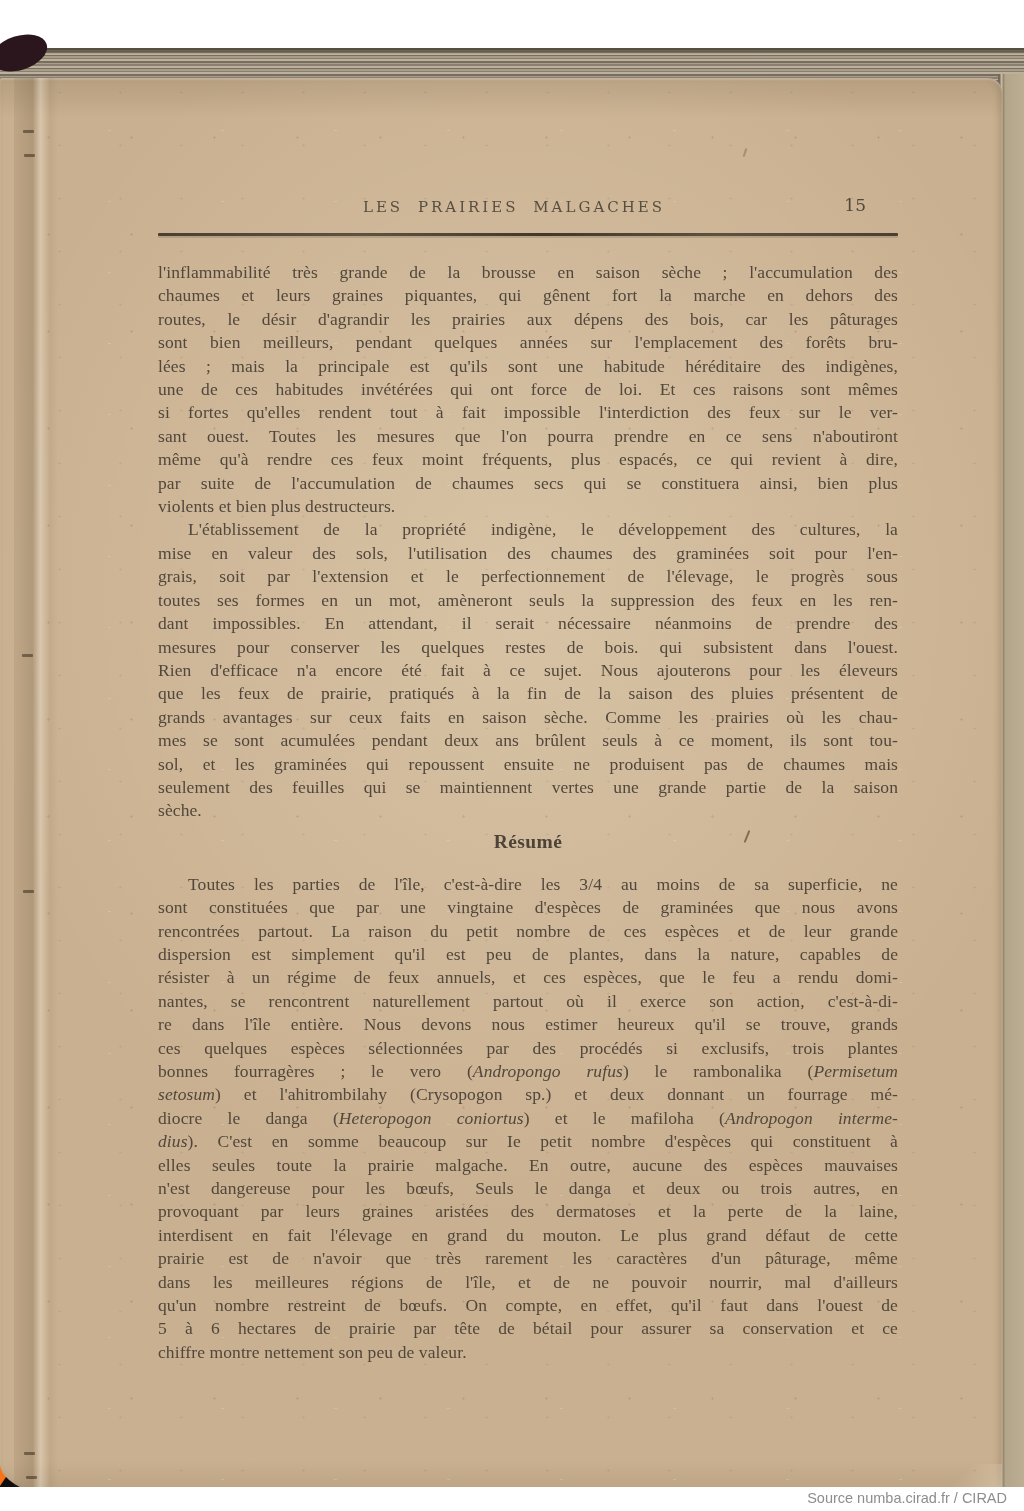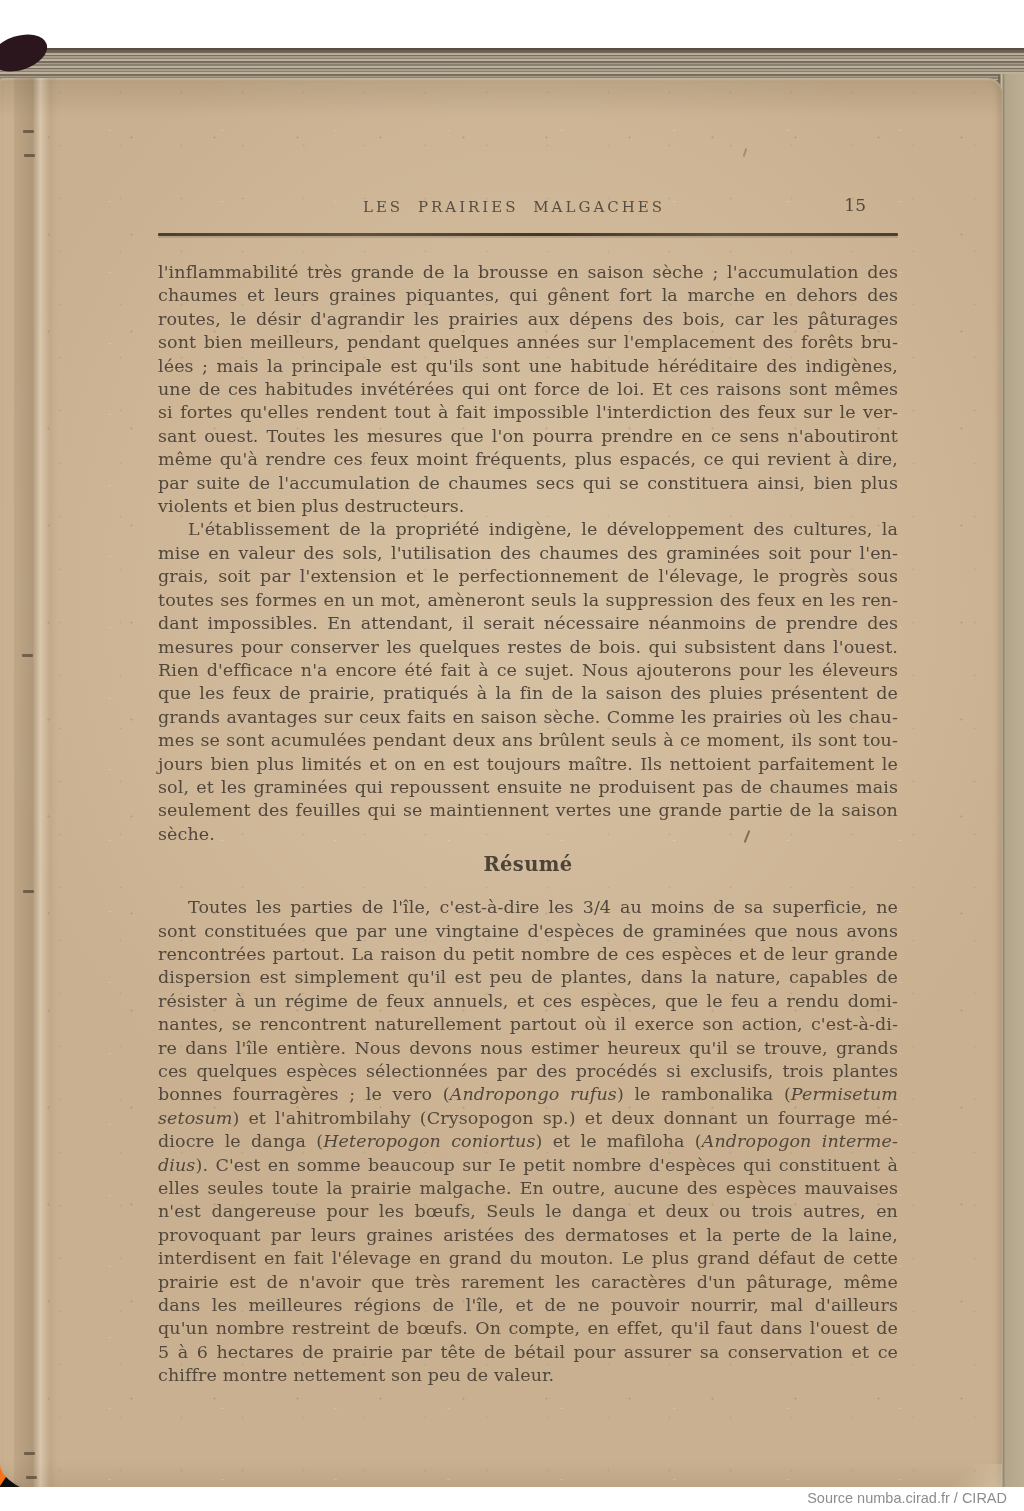--- a/index.html
+++ b/index.html
@@ -92,21 +92,21 @@
   .running-title{
     text-align:center;font-size:15px;line-height:18px;letter-spacing:3px;word-spacing:7px;
     color:#584e40;transform:translateX(-14px);
   }
   .page-number{position:absolute;right:32px;top:-3px;font-size:17px;color:#52483a;}
   .rule{
     margin-top:17px;height:3px;border-radius:1px;
     background:linear-gradient(90deg,#4a4032,#5d5242 28%,#423829 52%,#5d5242 76%,#4a4032);
     box-shadow:0 2px 0 rgba(74,64,50,.18);
   }
-  .bodytext{margin-top:25px;font-size:17.5px;line-height:23.4px;letter-spacing:.1px;}
+  .bodytext{margin-top:25px;font-size:17.5px;line-height:23.4px;letter-spacing:.1px;font-family:Liberation Serif, serif;}
   .paragraph{margin:0;}
   .line{text-align:justify;text-align-last:justify;text-justify:inter-word;white-space:normal;}
   .line.last{text-align-last:left;}
   .line.indent{text-indent:30px;}
   .heading{
     text-align:center;font-weight:bold;font-size:19.5px;line-height:25px;
     letter-spacing:.4px;margin:6px 0 19px;color:#4d4337;
   }
 
   
@@ -163,21 +163,20 @@
             <div class="line indent"><span>L'établissement de la propriété indigène, le développement des cultures, la</span></div>
             <div class="line"><span>mise en valeur des sols, l'utilisation des chaumes des graminées soit pour l'en-</span></div>
             <div class="line"><span>grais, soit par l'extension et le perfectionnement de l'élevage, le progrès sous</span></div>
             <div class="line"><span>toutes ses formes en un mot, amèneront seuls la suppression des feux en les ren-</span></div>
             <div class="line"><span>dant impossibles. En attendant, il serait nécessaire néanmoins de prendre des</span></div>
             <div class="line"><span>mesures pour conserver les quelques restes de bois. qui subsistent dans l'ouest.</span></div>
             <div class="line"><span>Rien d'efficace n'a encore été fait à ce sujet. Nous ajouterons pour les éleveurs</span></div>
             <div class="line"><span>que les feux de prairie, pratiqués à la fin de la saison des pluies présentent de</span></div>
             <div class="line"><span>grands avantages sur ceux faits en saison sèche. Comme les prairies où les chau-</span></div>
             <div class="line"><span>mes se sont acumulées pendant deux ans brûlent seuls à ce moment, ils sont tou-</span></div>
-            <div class="line"><span>jours bien plus limités et on en est toujours maître. Ils nettoient parfaitement le</span></div>
             <div class="line"><span>sol, et les graminées qui repoussent ensuite ne produisent pas de chaumes mais</span></div>
             <div class="line"><span>seulement des feuilles qui se maintiennent vertes une grande partie de la saison</span></div>
             <div class="line last"><span>sèche.</span></div>
           </div>
           <div class="heading">Résumé</div>
           <div class="paragraph">
             <div class="line indent"><span>Toutes les parties de l'île, c'est-à-dire les 3/4 au moins de sa superficie, ne</span></div>
             <div class="line"><span>sont constituées que par une vingtaine d'espèces de graminées que nous avons</span></div>
             <div class="line"><span>rencontrées partout. La raison du petit nombre de ces espèces et de leur grande</span></div>
             <div class="line"><span>dispersion est simplement qu'il est peu de plantes, dans la nature, capables de</span></div>

